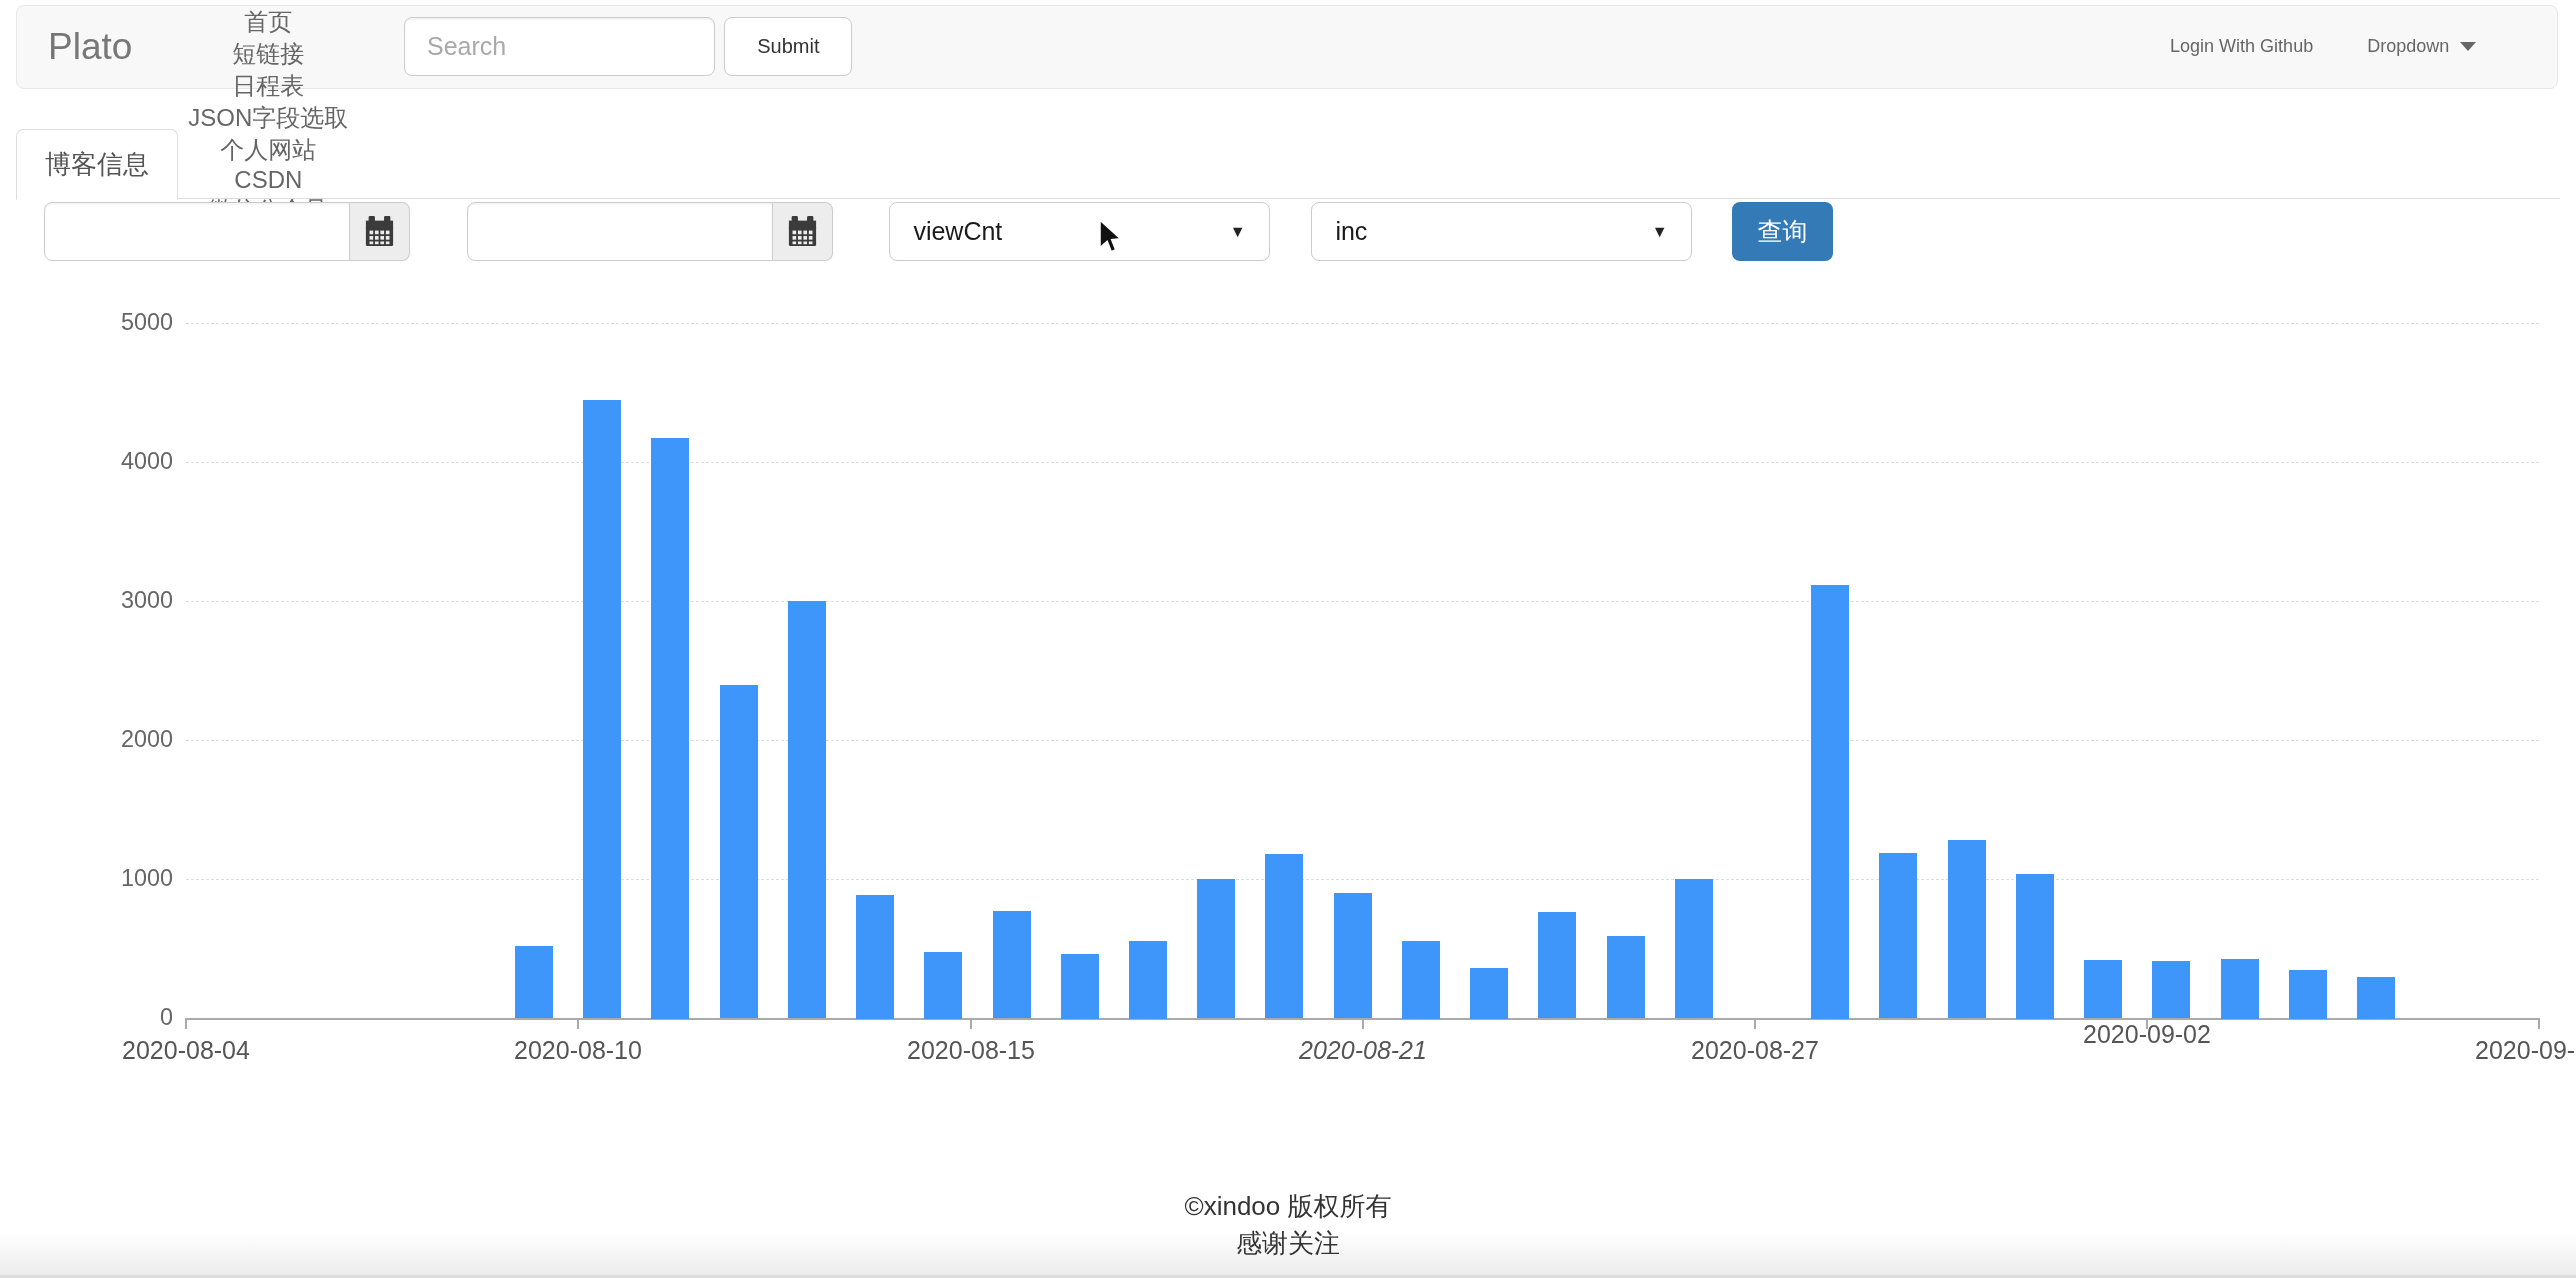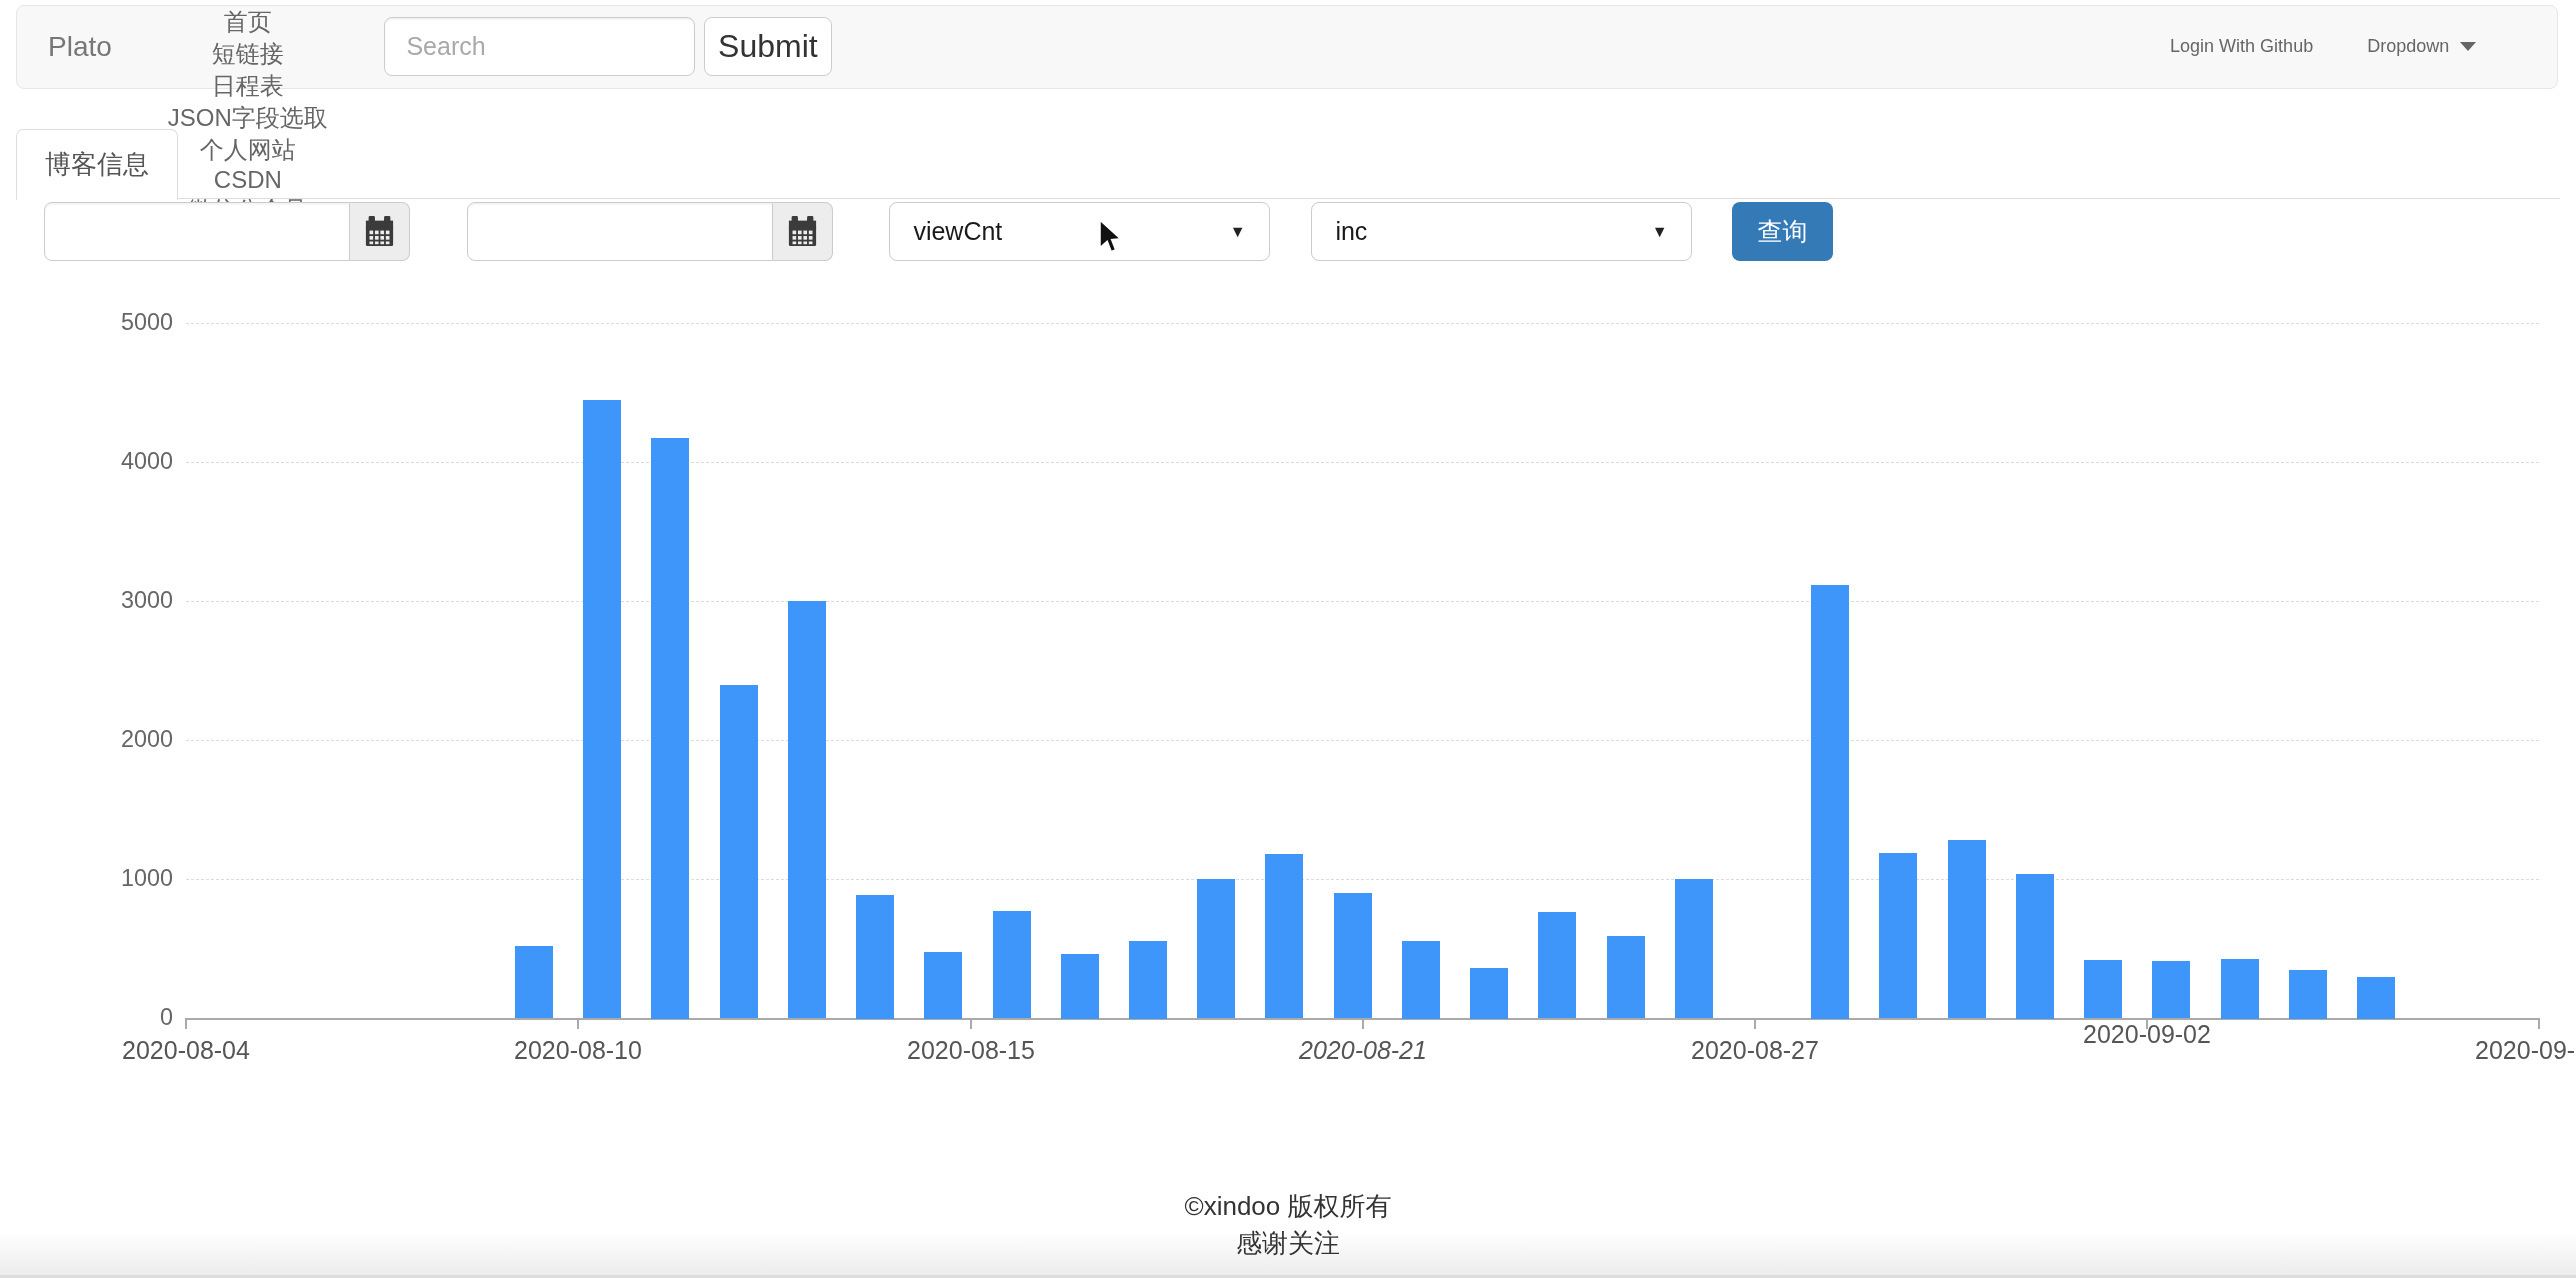--- a/index.html
+++ b/index.html
@@ -7,34 +7,34 @@
   body {
     font-family:"Liberation Sans","DejaVu Sans",sans-serif;
     background:#ffffff; position:relative; overflow:hidden;
   }
   
   .navbar {
     position:absolute; left:16px; right:18px; top:4.5px; height:84px;
     background:#f8f8f8; border:0.9px solid #e7e7e7; border-radius:8px;
     display:flex; align-items:center; padding:0 54px 0 31px;
   }
-  .brand { font-size:28px; color:#777; margin-right:29px; cursor:default; }
+  .brand { font-size:37px; color:#777; margin-right:29px; cursor:default; }
   .nav-links { display:flex; list-style:none; align-items:center; height:100%;flex-direction:column; }
   .nav-links li { display:flex; align-items:center; height:100%; }
   .nav-links li a { padding:0 27px; font-size:24px; color:#666; text-decoration:none; }
   .search-form { display:flex; align-items:center; margin-left:29px; }
   .search-input {
     width:311px; height:59px; border:0.9px solid #ccc; border-radius:8px;
     font-size:25px; color:#15803d; padding:0 21.6px; background:#fff;
     box-shadow:inset 0 1.8px 1.8px rgba(0,0,0,.06); outline:none;
   }
   .search-input::placeholder { color:#a9a9a9; }
   .submit-btn {
     margin-left:9px; width:128px; height:59px; background:#fff;
-    border:0.9px solid #ccc; border-radius:8px; font-size:32px; color:#333;
+    border:0.9px solid #ccc; border-radius:8px; font-size:20px; color:#333;
     font-family:inherit; cursor:pointer;
   }
   .nav-right { margin-left:auto; display:flex; align-items:center; }
   .nav-right a { padding:0 27px; font-size:18px; color:#666; text-decoration:none; display:flex; align-items:center; }
   .caret {
     display:inline-block; margin-left:10.8px; width:0; height:0;
     border-left:8px solid transparent; border-right:8px solid transparent;
     border-top:9px solid #666;
   }
   

